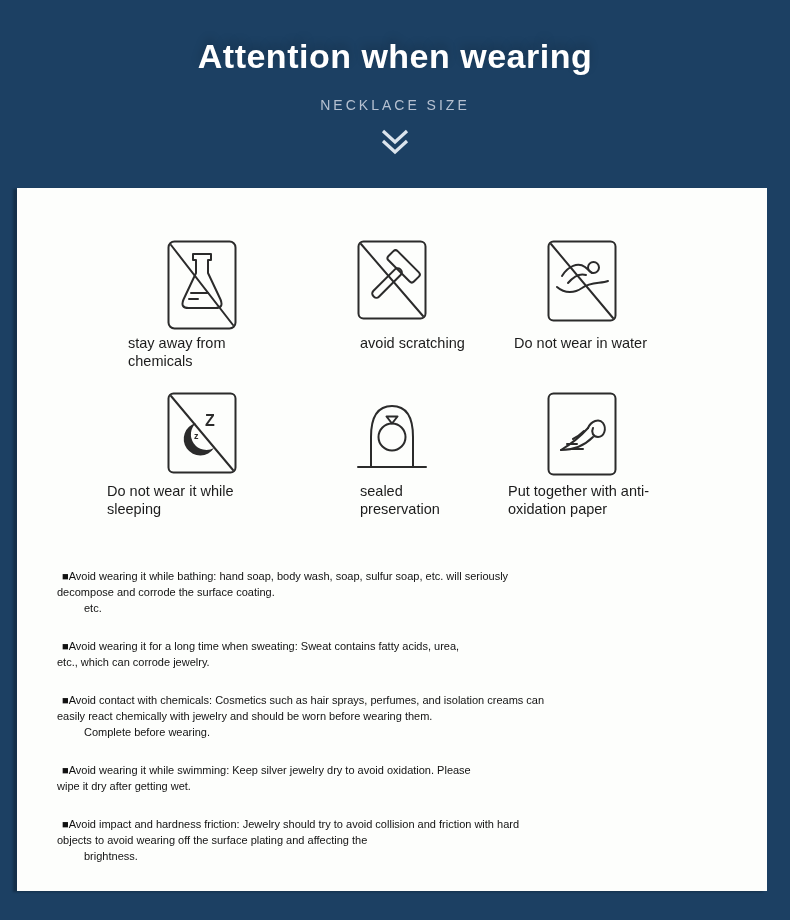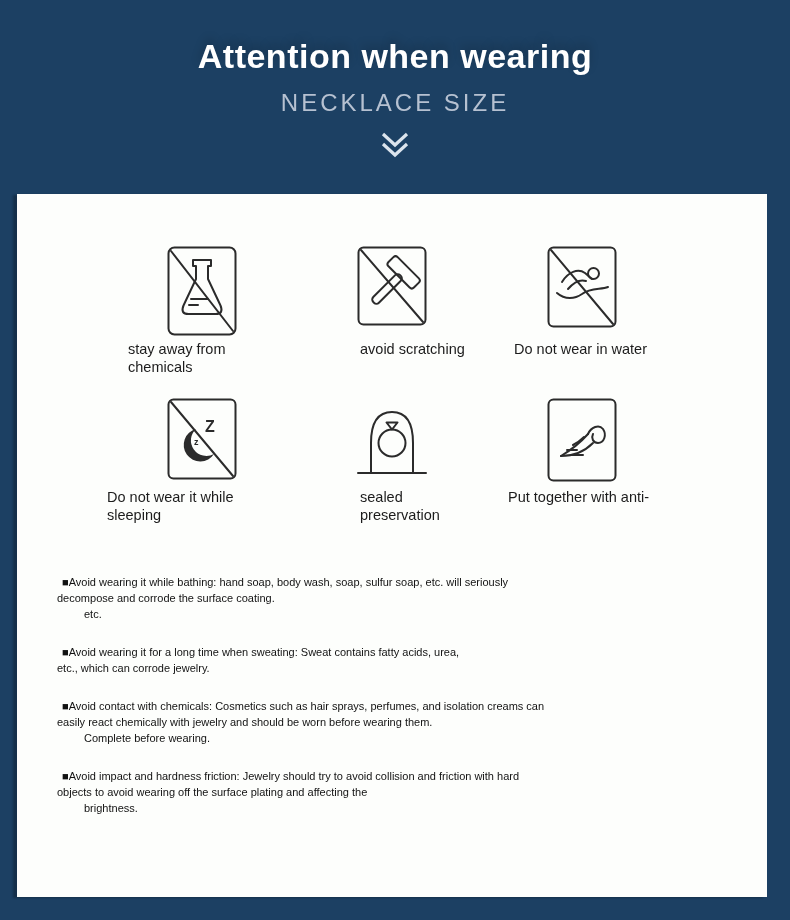--- a/index.html
+++ b/index.html
@@ -10,27 +10,27 @@
     overflow:hidden;
   }
   
   .header{position:absolute;left:0;top:0;width:790px;text-align:center;}
   .title{
     margin-top:36px;color:#ffffff;font-size:34px;font-weight:700;
     letter-spacing:.5px;line-height:1.2;
     text-shadow:0 -6px 10px rgba(0,0,0,.18);
   }
   .subtitle{
-    margin-top:13px;color:#b6c1d1;font-size:24px;font-weight:400;
+    margin-top:21px;color:#b6c1d1;font-size:14px;font-weight:400;
     letter-spacing:3px;line-height:1.1;
   }
   .chevron-wrap{margin-top:12px;line-height:0;}
   
   .card{
-    position:absolute;left:17px;top:194px;width:750px;height:703px;
+    position:absolute;left:17px;top:188px;width:750px;height:703px;
     background:#fdfefc;
     box-shadow:-4px 1px 2px rgba(8,18,30,.35);
   }
   
   .icon-grid{
     display:grid;grid-template-columns:190px 190px 190px;
     grid-template-rows:152px auto;
     justify-content:center;margin-top:52px;
   }
   .cell{display:block;}
@@ -164,38 +164,43 @@
           <rect x="1.5" y="1.5" width="67" height="81" rx="5"></rect>
           <path d="M14 58 C24 52 33 45 41 36"></path>
           <path d="M41 36 C44 29 52 26 56 31 C60 37 57 45 51 45 C46 45 44 40 46 36"></path>
           <path d="M14 58 C25 58 37 54 46 45"></path>
           <path d="M26 47 C30 45 34 42 37 39"></path>
           <path d="M20 52 H30 M24 57 H36"></path>
         </svg>
       </div>
       <div class="lbl pad23">
         <div>Put together with anti-</div>
+        <div>oxidation paper</div>
       </div>
     </div>
   </div>
 
   <div class="notes">
     <div class="para">
       <div class="ln first">■Avoid wearing it while bathing: hand soap, body wash, soap, sulfur soap, etc. will seriously</div>
       <div class="ln">decompose and corrode the surface coating.</div>
       <div class="ln indent">etc.</div>
     </div>
     <div class="para">
       <div class="ln first">■Avoid wearing it for a long time when sweating: Sweat contains fatty acids, urea,</div>
       <div class="ln">etc., which can corrode jewelry.</div>
     </div>
     <div class="para">
       <div class="ln first">■Avoid contact with chemicals: Cosmetics such as hair sprays, perfumes, and isolation creams can</div>
       <div class="ln">easily react chemically with jewelry and should be worn before wearing them.</div>
       <div class="ln indent">Complete before wearing.</div>
     </div>
     <div class="para">
+      <div class="ln first">■Avoid wearing it while swimming: Keep silver jewelry dry to avoid oxidation. Please</div>
+      <div class="ln">wipe it dry after getting wet.</div>
+    </div>
+    <div class="para">
       <div class="ln first">■Avoid impact and hardness friction: Jewelry should try to avoid collision and friction with hard</div>
       <div class="ln">objects to avoid wearing off the surface plating and affecting the</div>
       <div class="ln indent">brightness.</div>
     </div>
   </div>
 </div>
 
 </body></html>

